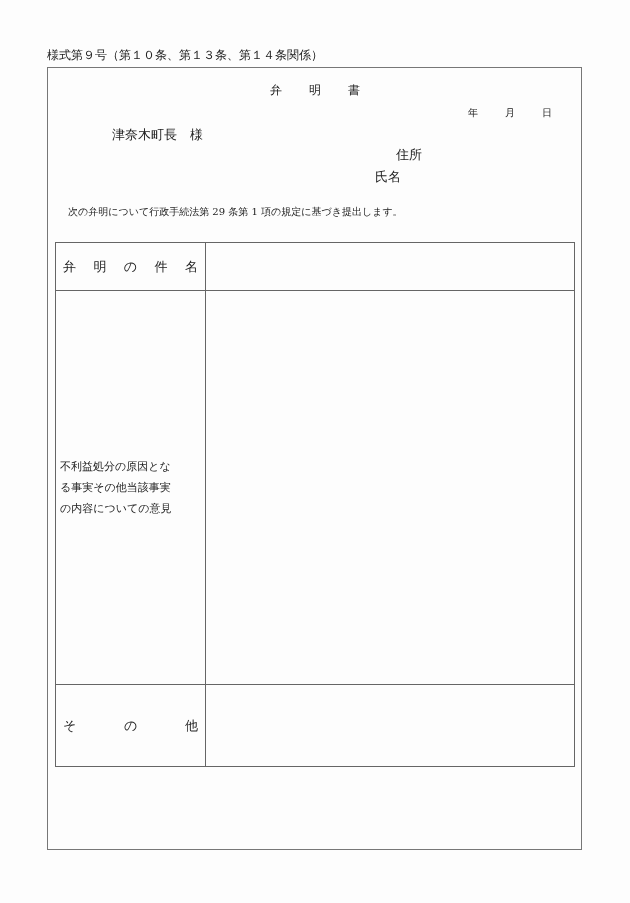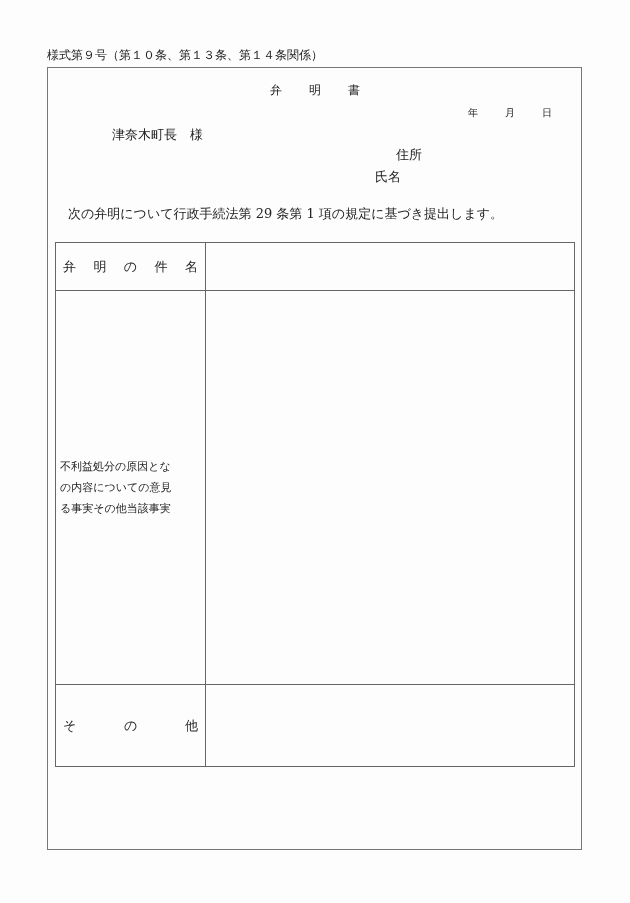--- a/index.html
+++ b/index.html
@@ -9,21 +9,21 @@
   #form-label { left: 47px; top: 47px; font-size: 12px; letter-spacing: 0px; }
   #frame { position: absolute; left: 47px; top: 67px; width: 535px; height: 783px;
            border: 1px solid #777; box-sizing: border-box; }
   #title { left: 270px; top: 82px; font-size: 12px; word-spacing: 0; }
   #title span { margin-right: 27px; }
   #date { left: 468px; top: 106px; font-size: 10px; }
   #date span { display: inline-block; }
   #addressee { left: 68px; top: 126px; margin-left: 44px; }
   #addr-label { left: 385px; top: 146px; margin-left: 11px; }
   #name-label { left: 375px; top: 168px; }
-  #statement { left: 68px; top: 205px; font-size: 13px; }
+  #statement { left: 68px; top: 205px; font-size: 10px; }
   #table { position: absolute; left: 55px; top: 242px; width: 520px; height: 525px;
            border: 1px solid #666; box-sizing: border-box; }
   .row { position: absolute; left: 0; width: 100%; border-bottom: 1px solid #666; box-sizing: border-box; }
   .row.last { border-bottom: none; }
   .label-cell { position: absolute; left: 0; top: 0; width: 150px; height: 100%;
                 border-right: 1px solid #666; box-sizing: border-box;
                 display: flex; align-items: center; }
   .value-cell { position: absolute; left: 150px; top: 0; right: 0; height: 100%; }
   .spread { display: flex; justify-content: space-between; width: 100%; padding: 0 7px; box-sizing: border-box; }
   .multi { padding-left: 4px; line-height: 21px; font-size: 11px; white-space: normal; width: 144px; }
@@ -59,22 +59,22 @@
         <span>名</span>
       </div>
     </div>
     <div class="value-cell"></div>
   </div>
 
   <div class="row" style="top:48px;height:394px">
     <div class="label-cell">
       <div class="multi">
         <div>不利益処分の原因とな</div>
+        <div>る事実その他当該事実</div>
         <div>の内容についての意見</div>
-        <div>る事実その他当該事実</div>
       </div>
     </div>
     <div class="value-cell"></div>
   </div>
 
   <div class="row last" style="top:442px;height:82px">
     <div class="label-cell">
       <div class="spread">
         <span>そ</span>
         <span>の</span>

